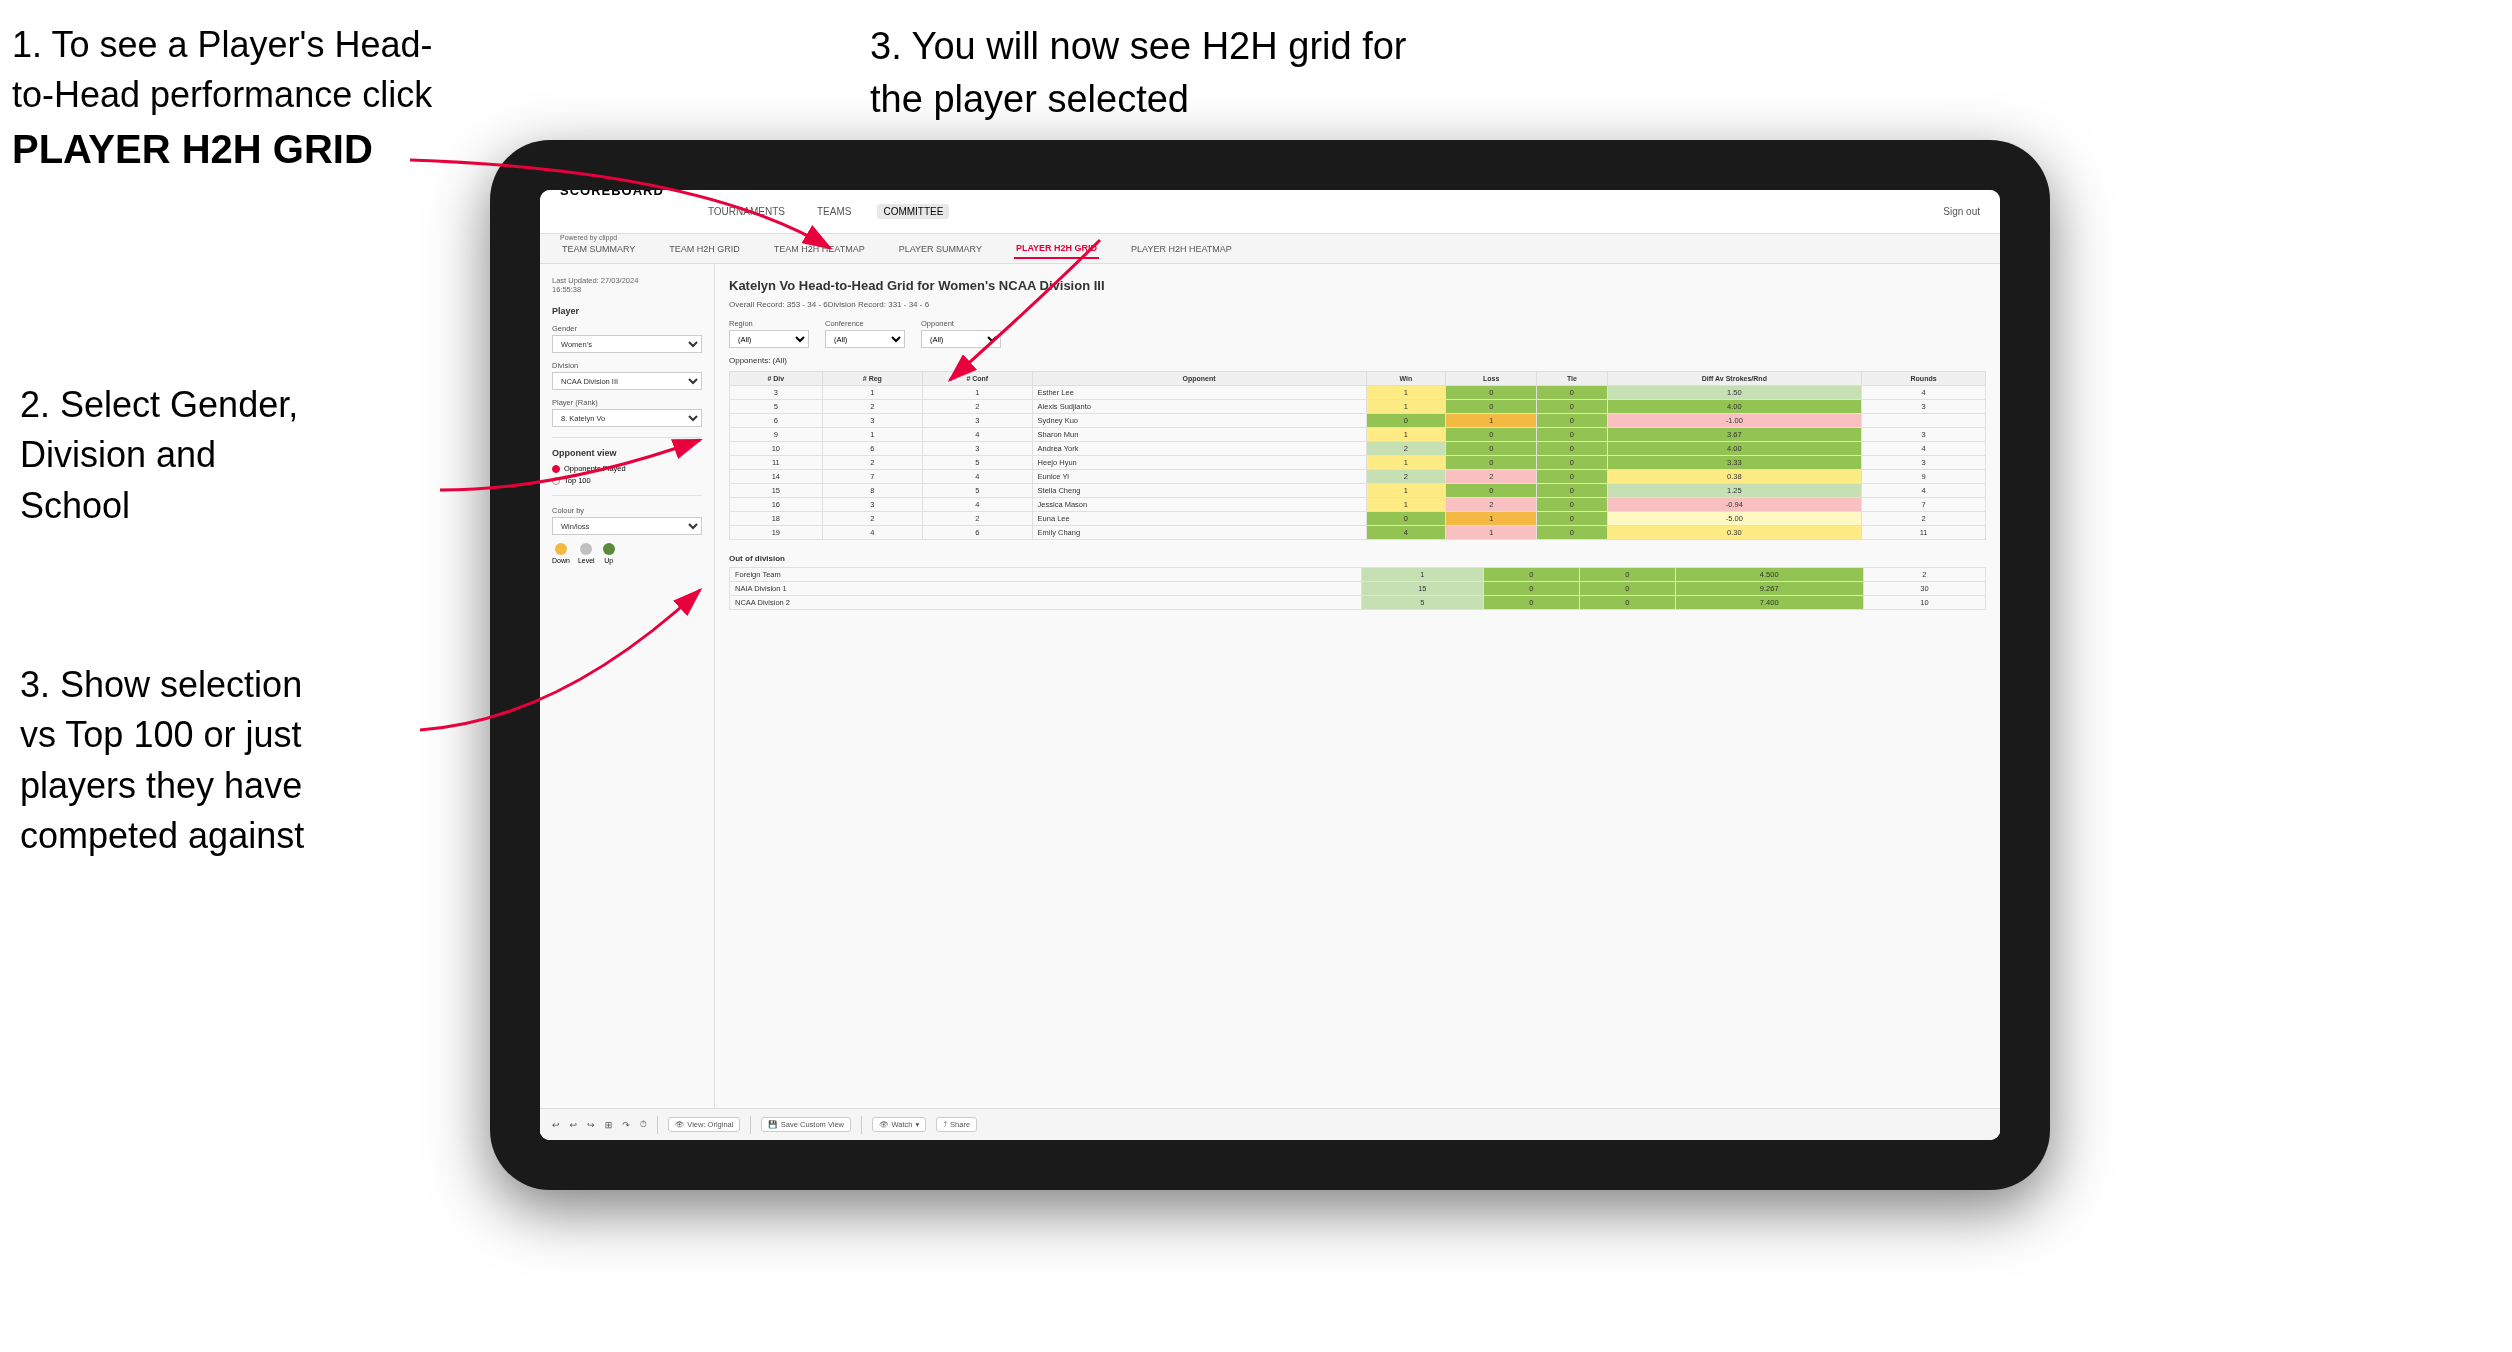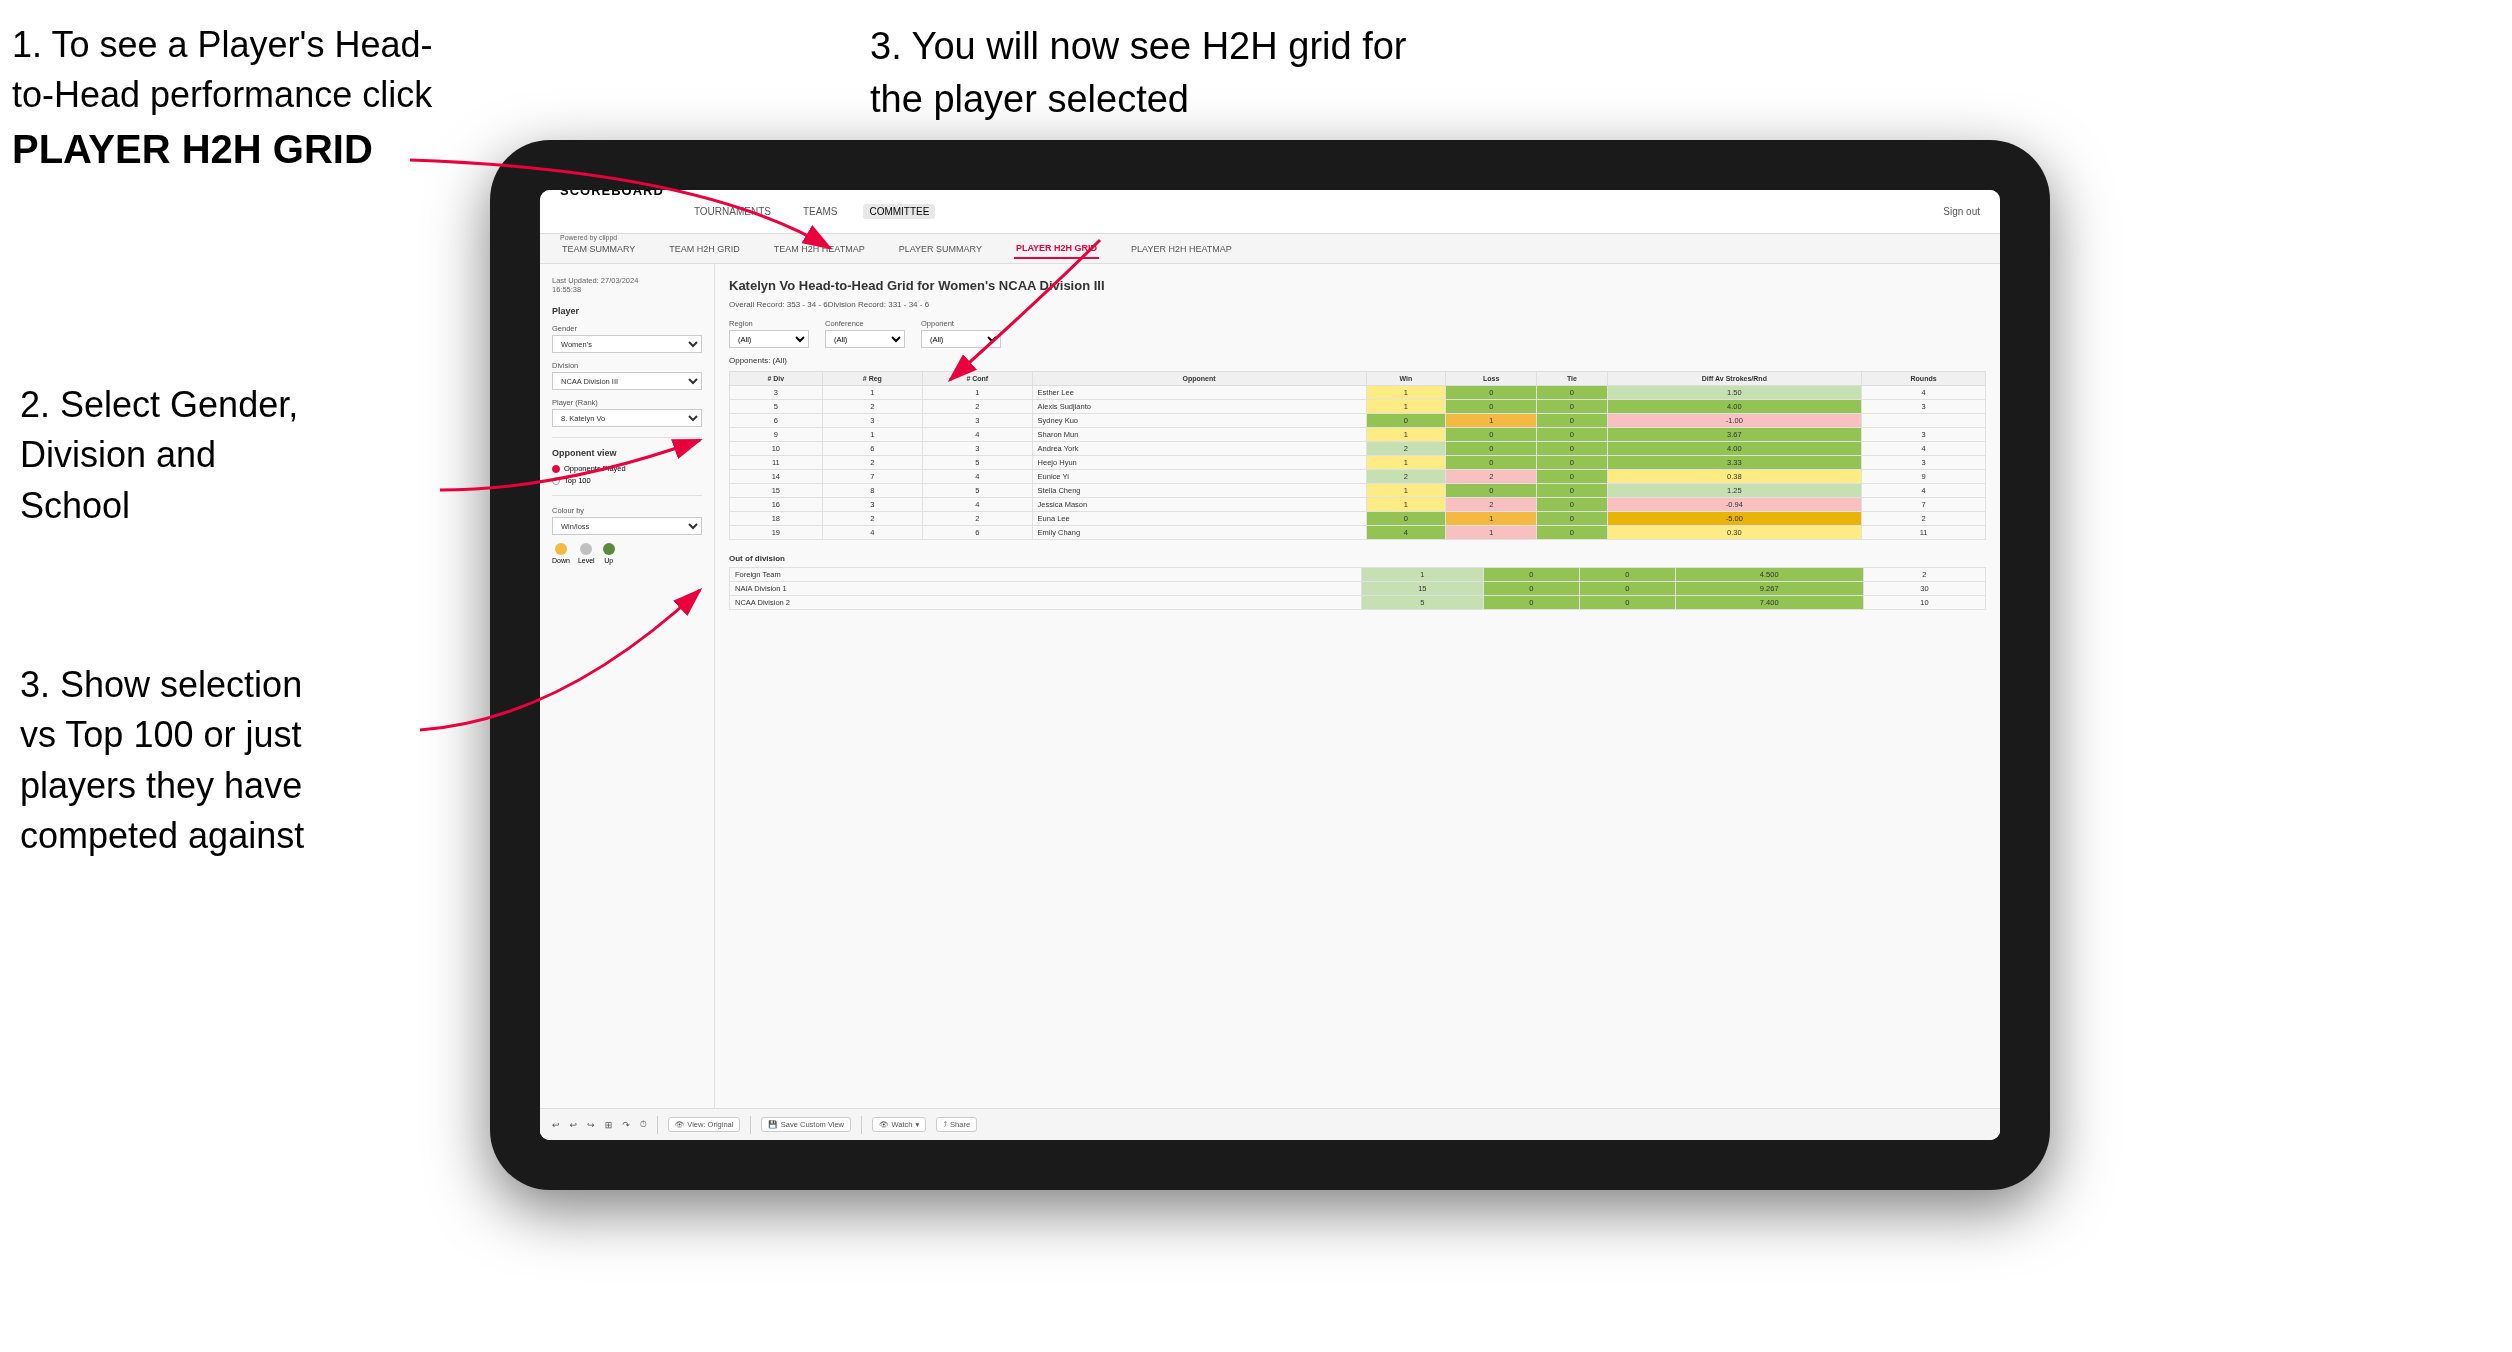--- a/index.html
+++ b/index.html
@@ -74,21 +74,21 @@
       background: #fff;
       border-bottom: 1px solid #ddd;
       display: flex;
       align-items: center;
       padding: 0 20px;
       height: 44px;
     }
     .logo-area {
       display: flex;
       flex-direction: column;
-      margin-right: 24px;
+      margin-right: 38px;
       gap: 36px;
     }
     .logo-title {
       font-size: 13px;
       font-weight: 900;
       color: #000;
       letter-spacing: 1px;
     }
     .logo-sub {
       font-size: 7px;
@@ -606,21 +606,21 @@
     <td>7</td>
   </tr>
               <tr>
     <td>18</td>
     <td>2</td>
     <td>2</td>
     <td class="td-name">Euna Lee</td>
     <td style="background:#92c353">0</td>
     <td style="background:#f4b942">1</td>
     <td style="background:#92c353">0</td>
-    <td style="background:#eab308">-5.00</td>
+    <td style="background:#fef9c3">-5.00</td>
     <td>2</td>
   </tr>
               <tr>
     <td>19</td>
     <td>4</td>
     <td>6</td>
     <td class="td-name">Emily Chang</td>
     <td style="background:#92c353">4</td>
     <td style="background:#f8c0c0">1</td>
     <td style="background:#92c353">0</td>

